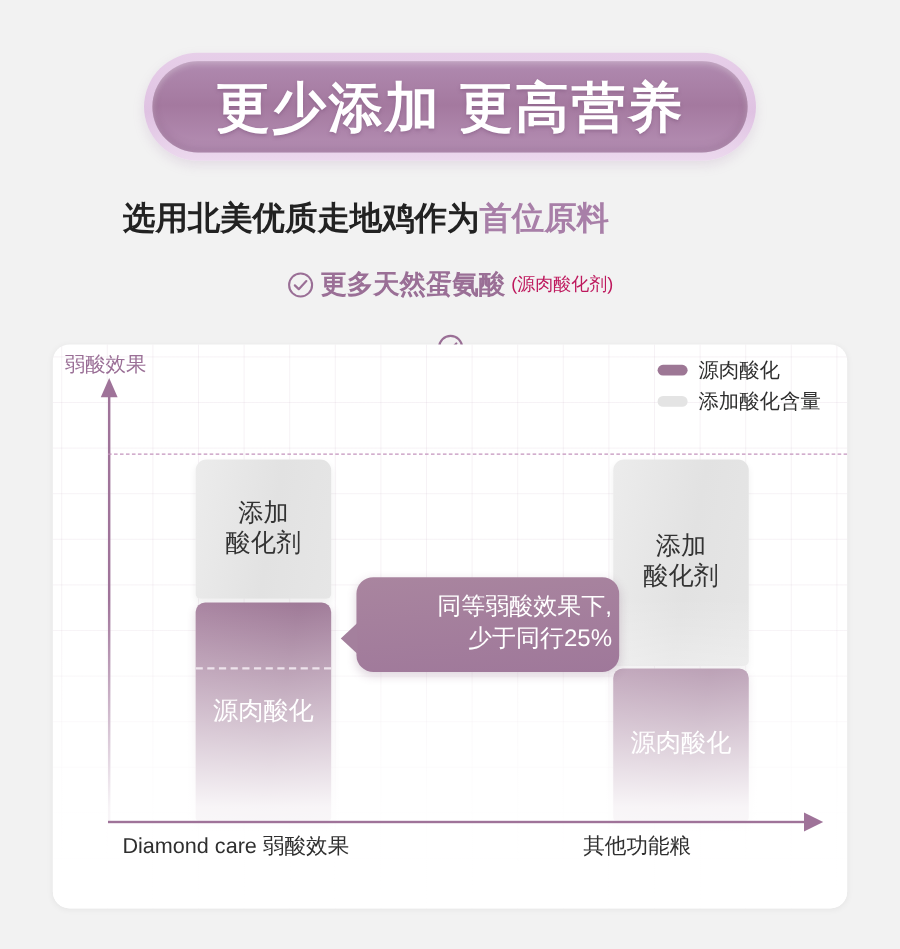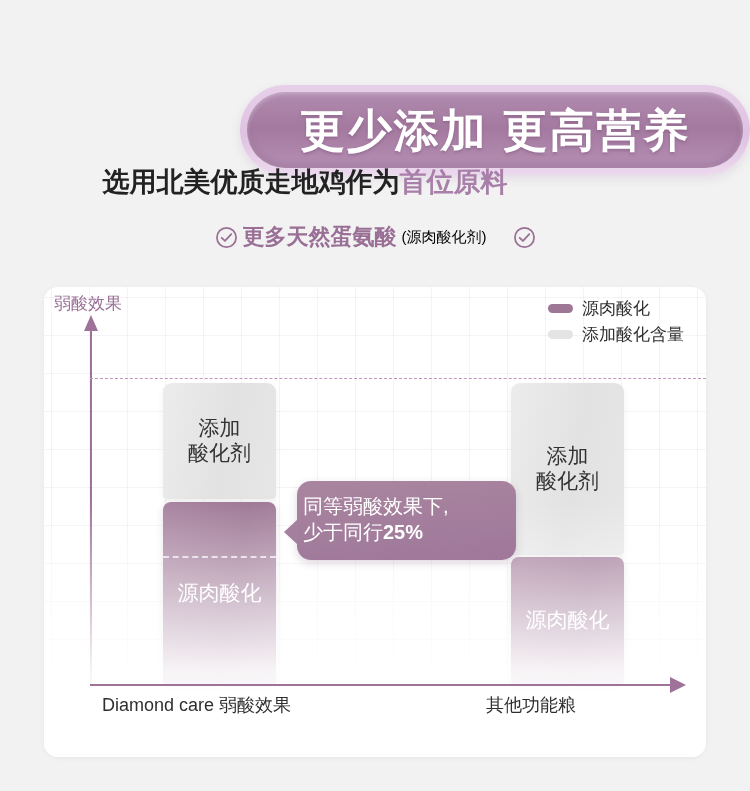--- a/index.html
+++ b/index.html
@@ -15,22 +15,21 @@
     position: relative;
   }
 
   
   .title-wrap {
     position: absolute;
     left: 0;
     top: 44px;
     width: 750px;
     display: flex;
-    justify-content: flex-end;
-    margin-top: 41px;
+    justify-content: center;
   }
   .title-ring {
     padding: 7px;
     border-radius: 60px;
     background: linear-gradient(180deg, #e7cfe9 0%, #dfc2e2 55%, #ecd9ee 100%);
     box-shadow: 0 4px 10px rgba(160,120,165,0.18);
   }
   .title-pill {
     width: 496px;
     height: 76px;
@@ -70,39 +69,40 @@
   .features {
     position: absolute;
     left: 0;
     top: 222px;
     width: 750px;
     display: flex;
     justify-content: center;
     align-items: center;
     gap: 26px;
     white-space: nowrap;
+    flex-direction: column;
   }
   .feature {
     display: flex;
     align-items: center;
     gap: 5px;
     color: #9a6f96;
     font-size: 22px;
     font-weight: bold;
   }
   .check-icon {
     width: 23px;
     height: 23px;
     flex: 0 0 auto;
     display: block;
   }
   .feature .paren {
     font-size: 15px;
     font-weight: normal;
-    color: #000000;
+    color: #be185d;
   }
 
   
   .panel {
     position: absolute;
     left: 44px;
     top: 287px;
     width: 662px;
     height: 470px;
     background: #ffffff;
@@ -241,34 +241,34 @@
     position: absolute;
     left: 253px;
     top: 194px;
     width: 207px;
     padding: 12px 6px 14px 6px;
     background: linear-gradient(175deg, #a9859f 0%, #9f789a 100%);
     border-radius: 14px;
     color: #ffffff;
     font-size: 20px;
     line-height: 1.32;
-    text-align: left;
+    text-align: right;
     box-shadow: 0 3px 8px rgba(110,70,105,0.22);
     z-index: 5;
   }
   .callout-tail {
     position: absolute;
     left: -13px;
     top: 38px;
     width: 0; height: 0;
     border-top: 13px solid transparent;
     border-bottom: 13px solid transparent;
     border-right: 14px solid #a4809d;
   }
-  .callout b { font-weight: bold; }
+  .callout b { font-weight: normal; }
 
   
   .xlabel {
     position: absolute;
     top: 406px;
     font-size: 18px;
     color: #2f2f2f;
     white-space: nowrap;
   }
 </style>

